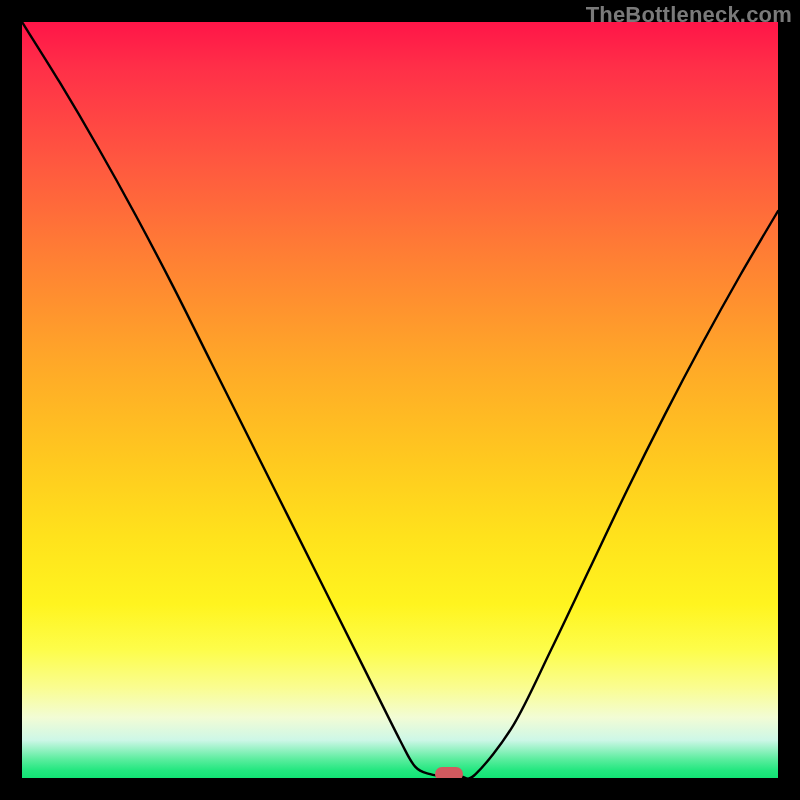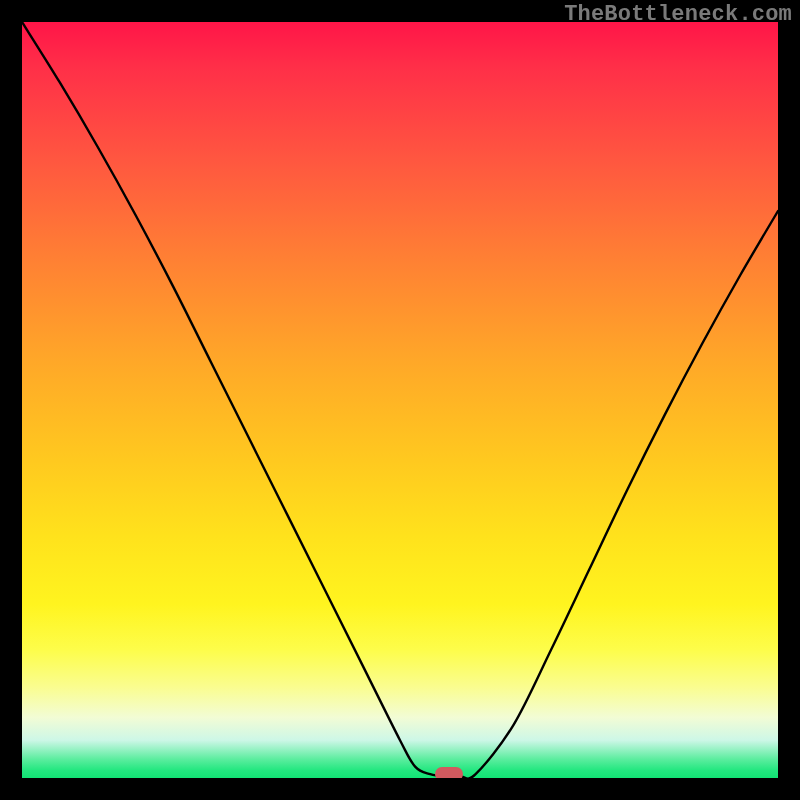--- a/index.html
+++ b/index.html
@@ -21,21 +21,20 @@
   }
   .watermark {
     position: absolute;
     top: 2px;
     right: 8px;
     color: #7a7a7a;
     font-size: 22px;
     font-weight: 600;
     letter-spacing: 0.2px;
     z-index: 50;
-    font-family: Liberation Mono, monospace;
   }
   .plot {
     position: absolute;
     left: 22px;
     top: 22px;
     width: 756px;
     height: 756px;
     overflow: hidden;
   }
   .gradient {

